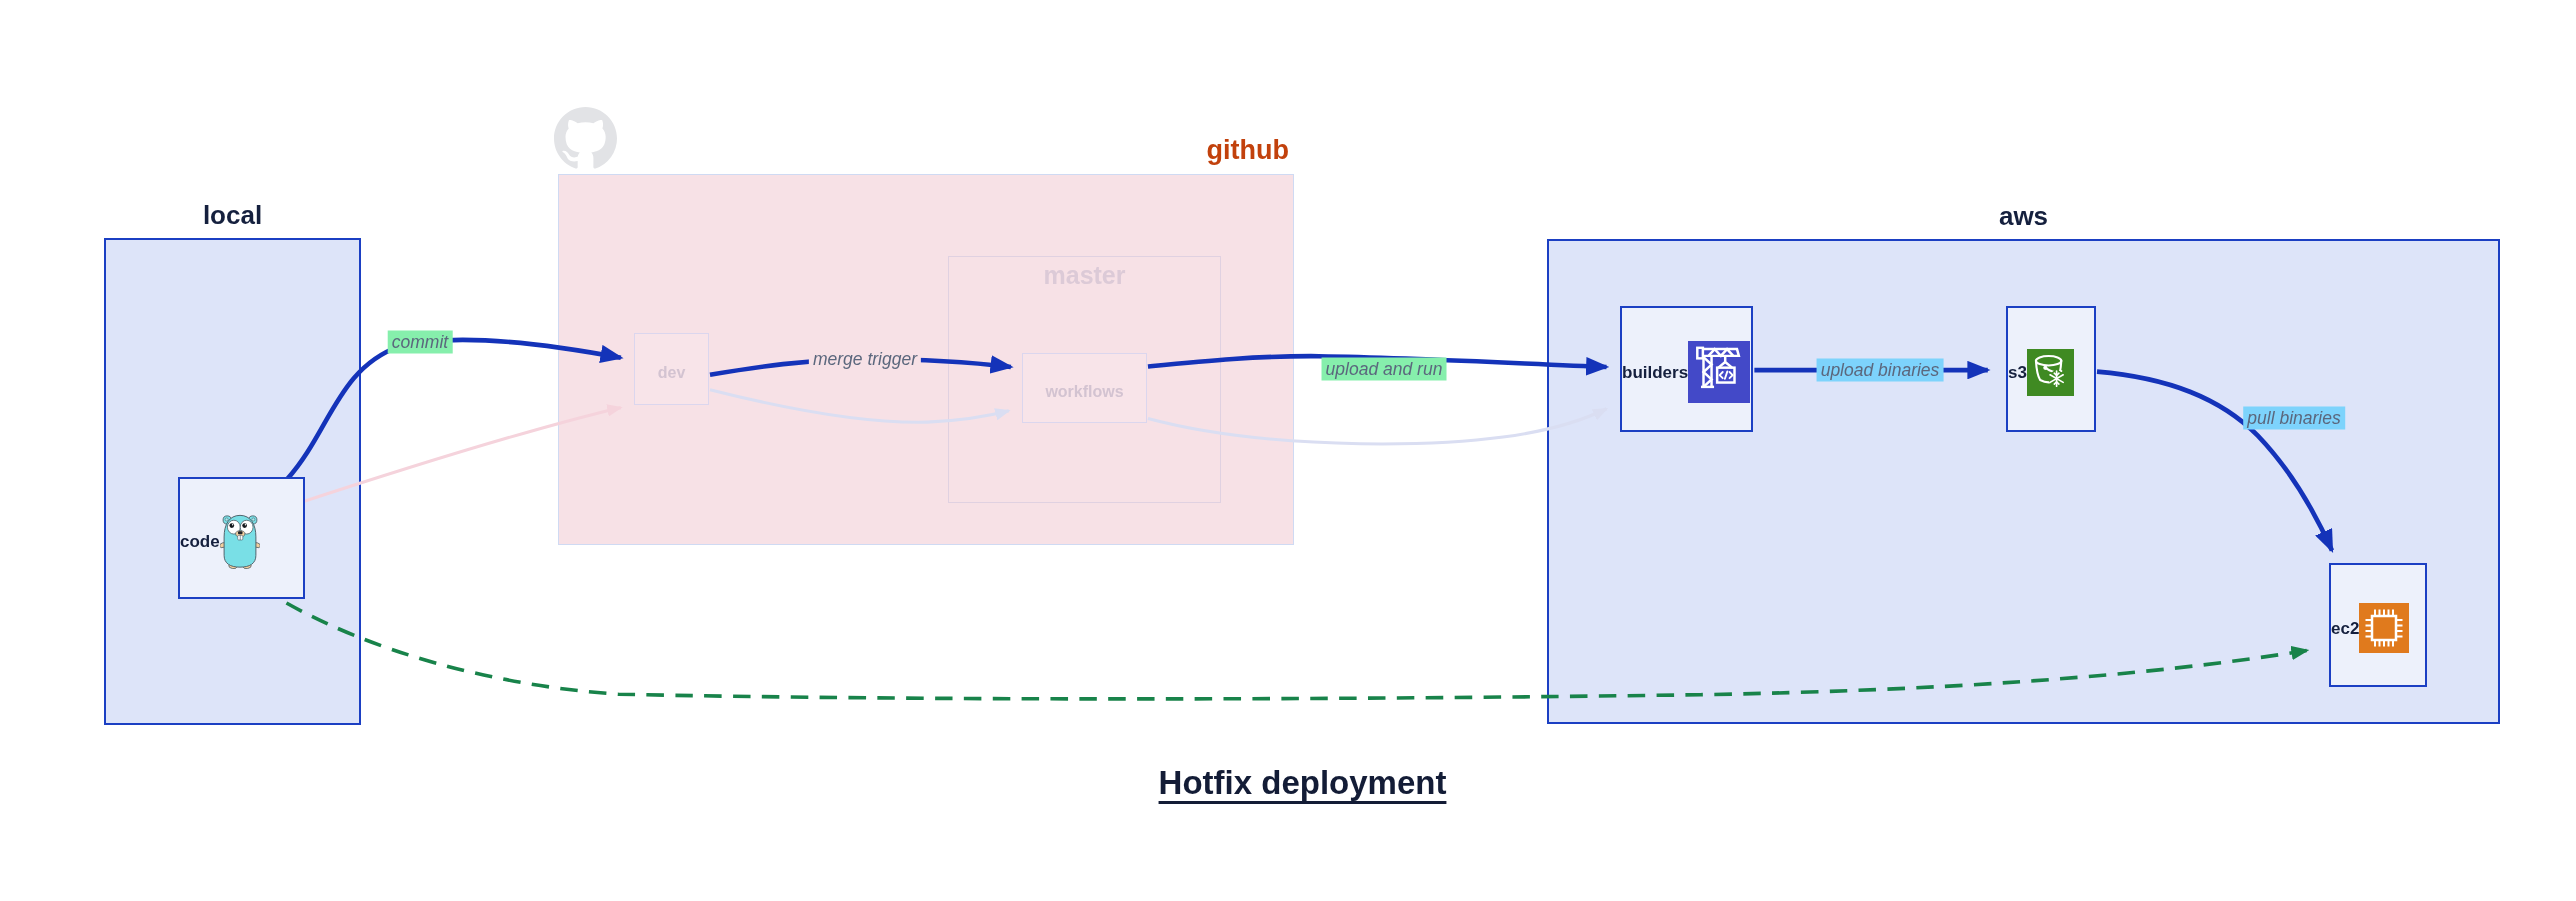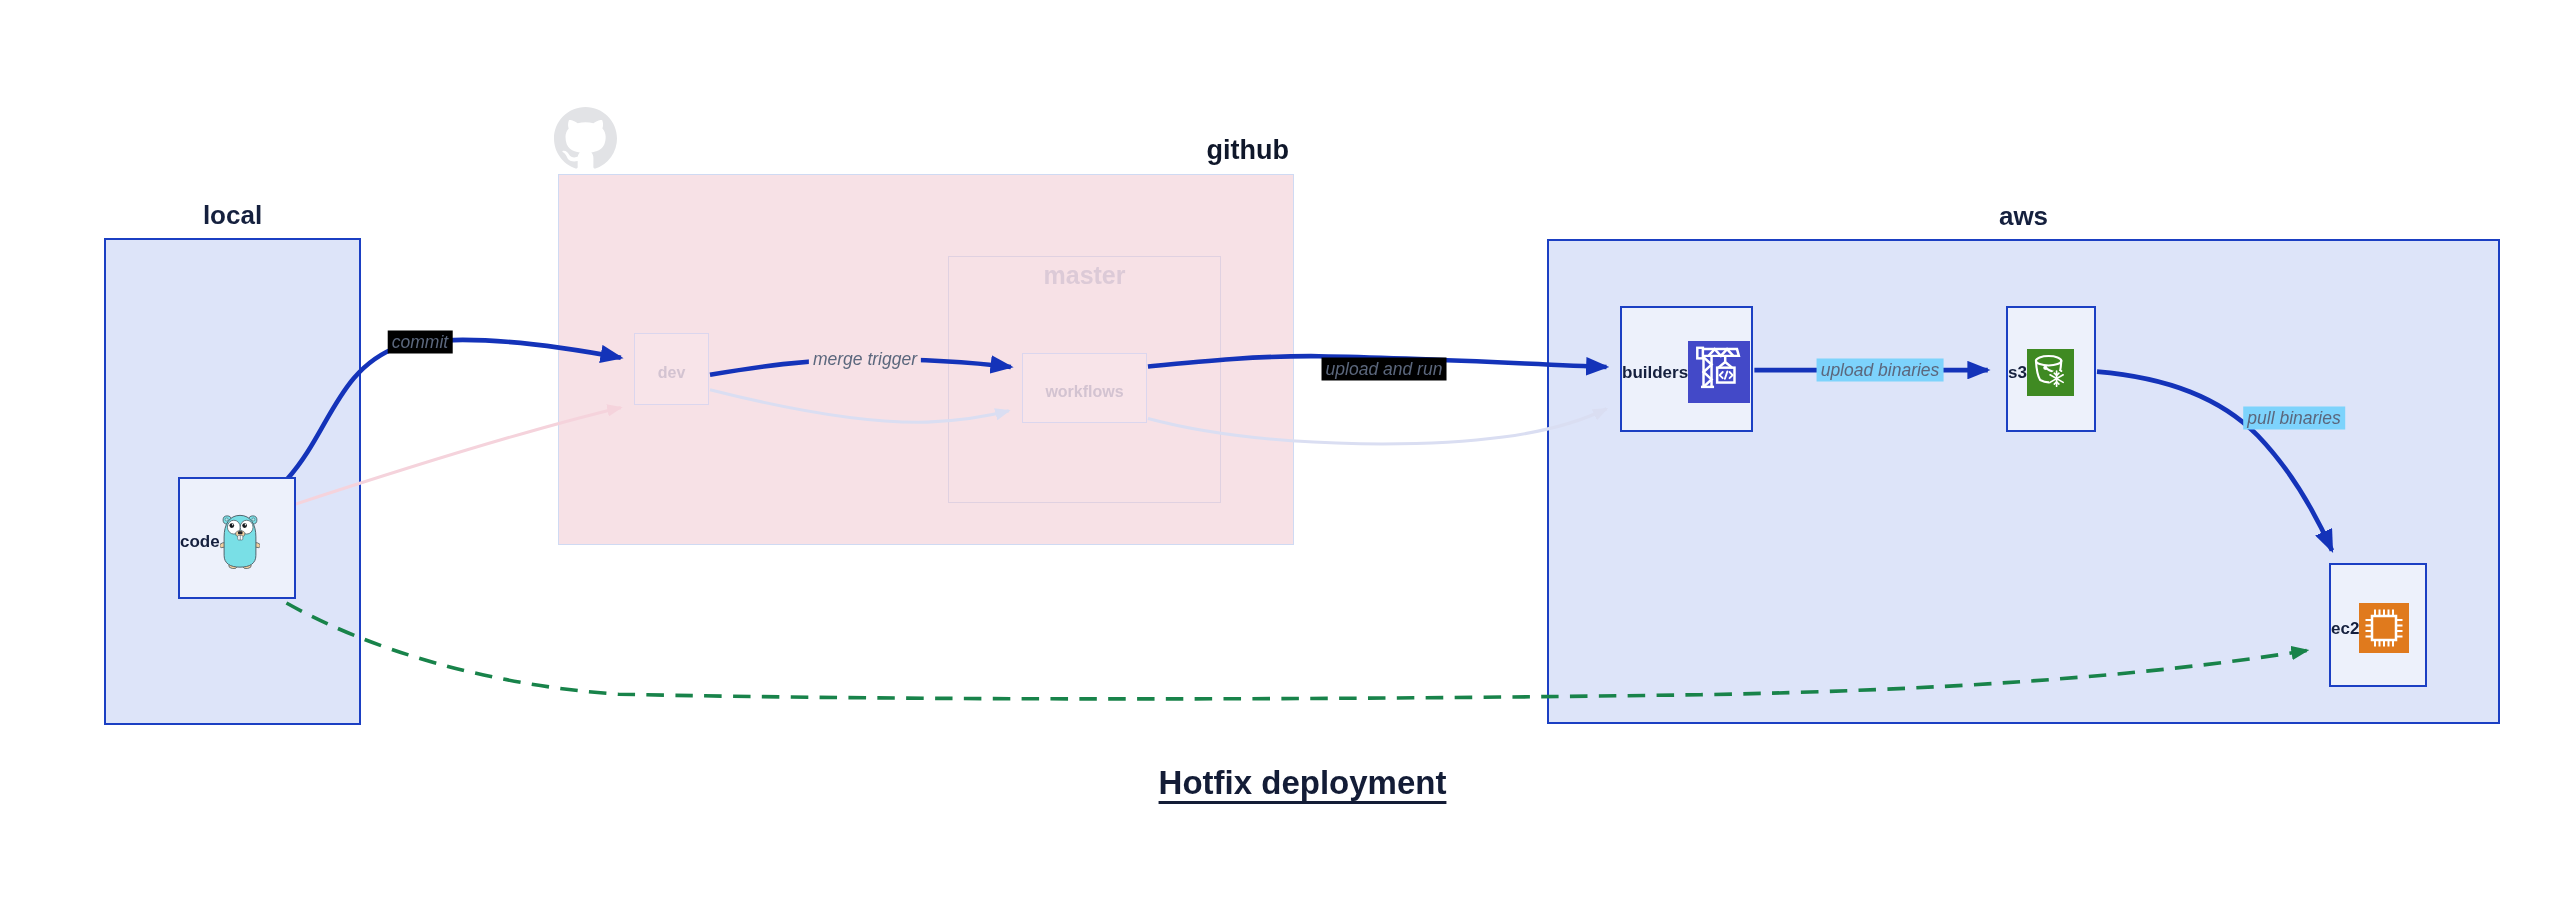--- a/index.html
+++ b/index.html
@@ -8,40 +8,40 @@
 
   
   .cluster{position:absolute;box-sizing:border-box;z-index:1;}
   .cluster-local, .cluster-aws{background:#dde4f9;border:2.1px solid #1b3fc3;}
   .cluster-github{background:#f7e1e6;border:1.5px solid #cfdaf3;}
   .cluster-master{background:transparent;border:1.5px solid #e0d1e1;}
 
   .cluster-label{position:absolute;z-index:2;font-weight:600;white-space:nowrap;}
   .lbl-local{left:104px;top:200px;width:257px;text-align:center;font-size:26px;color:#15203e;}
   .lbl-aws{left:1547px;top:201px;width:953px;text-align:center;font-size:26px;color:#15203e;}
-  .lbl-github{left:558px;top:135px;width:731px;text-align:right;font-size:27px;color:#0f172a;}
+  .lbl-github{left:558px;top:135px;width:731px;text-align:right;font-size:27px;color:#c2410c;}
   .lbl-master{left:948px;top:221px;width:273px;text-align:center;font-size:25px;color:#dccad7;margin-top:40px;}
 
   .octocat{position:absolute;left:554px;top:107px;width:63px;height:63px;z-index:2;}
 
   
   #edges{position:absolute;left:0;top:0;z-index:3;pointer-events:none;}
 
   
   .node{position:absolute;box-sizing:border-box;z-index:4;display:flex;flex-direction:row;align-items:center;}
   .node-strong{background:#edf1fb;border:2.6px solid #1b3fc3;}
   .node-faded{background:#f8e4e9;border:1.5px solid #dbd6ee;justify-content:center;}
   .node-label{font-weight:700;font-size:17px;color:#15203e;margin-top:8.2px;white-space:nowrap;}
   .node-faded .node-label{margin-top:8px;font-size:16px;color:#d3c3d1;}
   .node-icon{margin-top:6.2px;}
 
   
   .edge-label{position:absolute;z-index:5;transform:translate(-50%,-50%);font-style:italic;
               font-size:17.5px;color:#5b677d;white-space:nowrap;padding:1px 4.1px;}
-  .elbl-white{background:#000000;text-align:right;}
+  .elbl-white{background:#86efac;text-align:right;}
   .elbl-pink{background:#f7e1e6;}
   .elbl-blue{background:#7dd3fc;}
 
   
   .diagram-title{position:absolute;left:1045px;top:764px;width:515px;z-index:5;text-align:center;
     font-size:33px;font-weight:600;color:#131c36;text-decoration:underline;
     text-decoration-thickness:3.1px;text-underline-offset:7.2px;}
 </style>
 </head>
 <body>
@@ -84,21 +84,21 @@
 
     <path d="M 556 1170 C 720 1262, 950 1330, 1200 1347 C 1800 1360, 2600 1358, 3300 1348 C 3750 1340, 4150 1315, 4478 1262" fill="none" stroke="#18834a" stroke-width="7" stroke-dasharray="34 22" marker-end="url(#mGreen)"></path>
 
     <path d="M 557 930 C 640 838, 655 715, 775 672 C 880 645, 1050 665, 1205 694" fill="none" stroke="#1433b9" stroke-width="9" marker-end="url(#mBlue)"></path>
     <path d="M 1378 727 C 1480 710, 1560 699, 1660 697 C 1770 696, 1880 702, 1962 712" fill="none" stroke="#1433b9" stroke-width="9" marker-end="url(#mBlue)"></path>
     <path d="M 2228 711 C 2340 700, 2440 690, 2560 691 C 2760 694, 2960 706, 3118 712" fill="none" stroke="#1433b9" stroke-width="9" marker-end="url(#mBlue)"></path>
     <path d="M 3405 718 L 3858 718" fill="none" stroke="#1433b9" stroke-width="9" marker-end="url(#mBlue)"></path>
     <path d="M 4070 721 C 4210 733, 4310 773, 4382 845 C 4455 921, 4500 1010, 4526 1068" fill="none" stroke="#1433b9" stroke-width="9" marker-end="url(#mBlue)"></path>
   </svg>
 
-  <div class="node node-strong" style="left:178px;top:477px;width:118px;height:122px;">
+  <div class="node node-strong" style="left:178px;top:477px;width:127px;height:122px;">
     <div class="node-label">code</div>
     <svg class="node-icon" width="40" height="56" viewBox="0 0 78 108">
       <circle cx="14" cy="13" r="8" fill="#79dfe6" stroke="#4a5a63" stroke-width="1.6"></circle>
       <circle cx="64" cy="13" r="8" fill="#79dfe6" stroke="#4a5a63" stroke-width="1.6"></circle>
       <circle cx="13" cy="12" r="3" fill="#a9ecf0" stroke="#4a5a63" stroke-width="1"></circle>
       <circle cx="65" cy="12" r="3" fill="#a9ecf0" stroke="#4a5a63" stroke-width="1"></circle>
       <ellipse cx="6" cy="62" rx="7" ry="4.5" fill="#f2cf9f" stroke="#4a5a63" stroke-width="1.4" transform="rotate(-20 6 62)"></ellipse>
       <ellipse cx="72" cy="62" rx="7" ry="4.5" fill="#f2cf9f" stroke="#4a5a63" stroke-width="1.4" transform="rotate(20 72 62)"></ellipse>
       <ellipse cx="25" cy="103" rx="8" ry="4.8" fill="#f2cf9f" stroke="#4a5a63" stroke-width="1.4" transform="rotate(12 25 103)"></ellipse>
       <ellipse cx="53" cy="103" rx="8" ry="4.8" fill="#f2cf9f" stroke="#4a5a63" stroke-width="1.4" transform="rotate(-12 53 103)"></ellipse>

